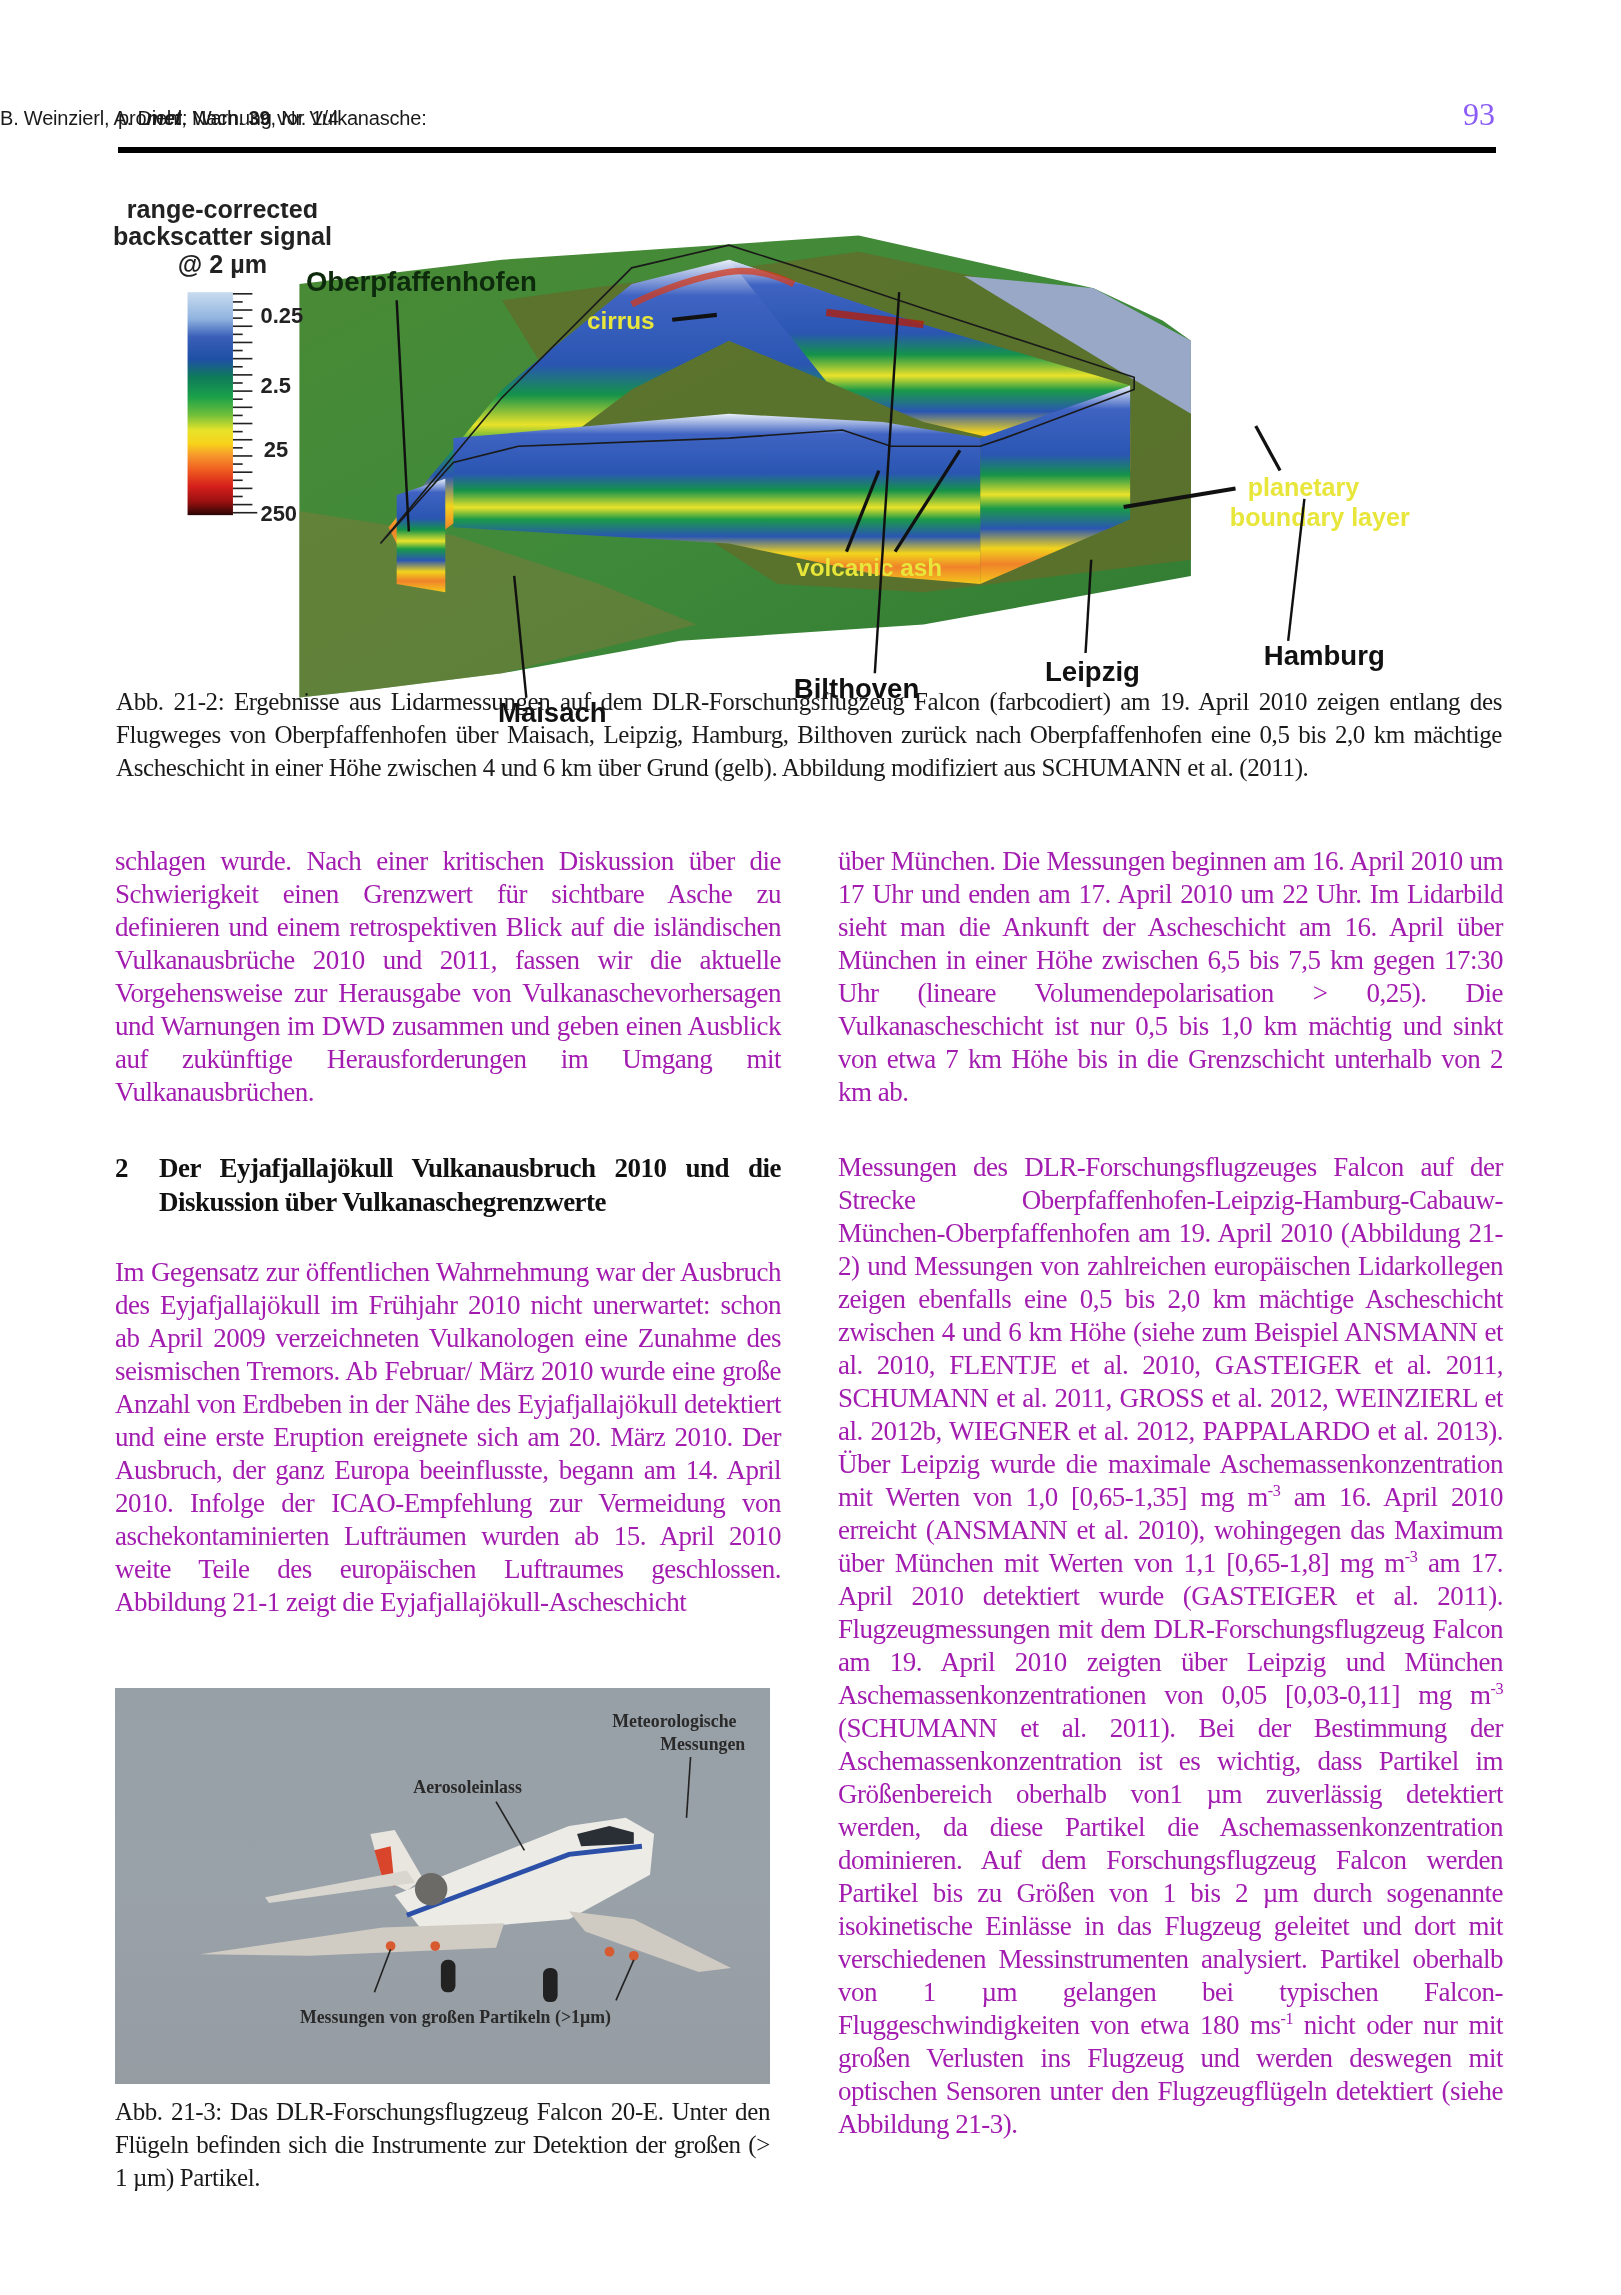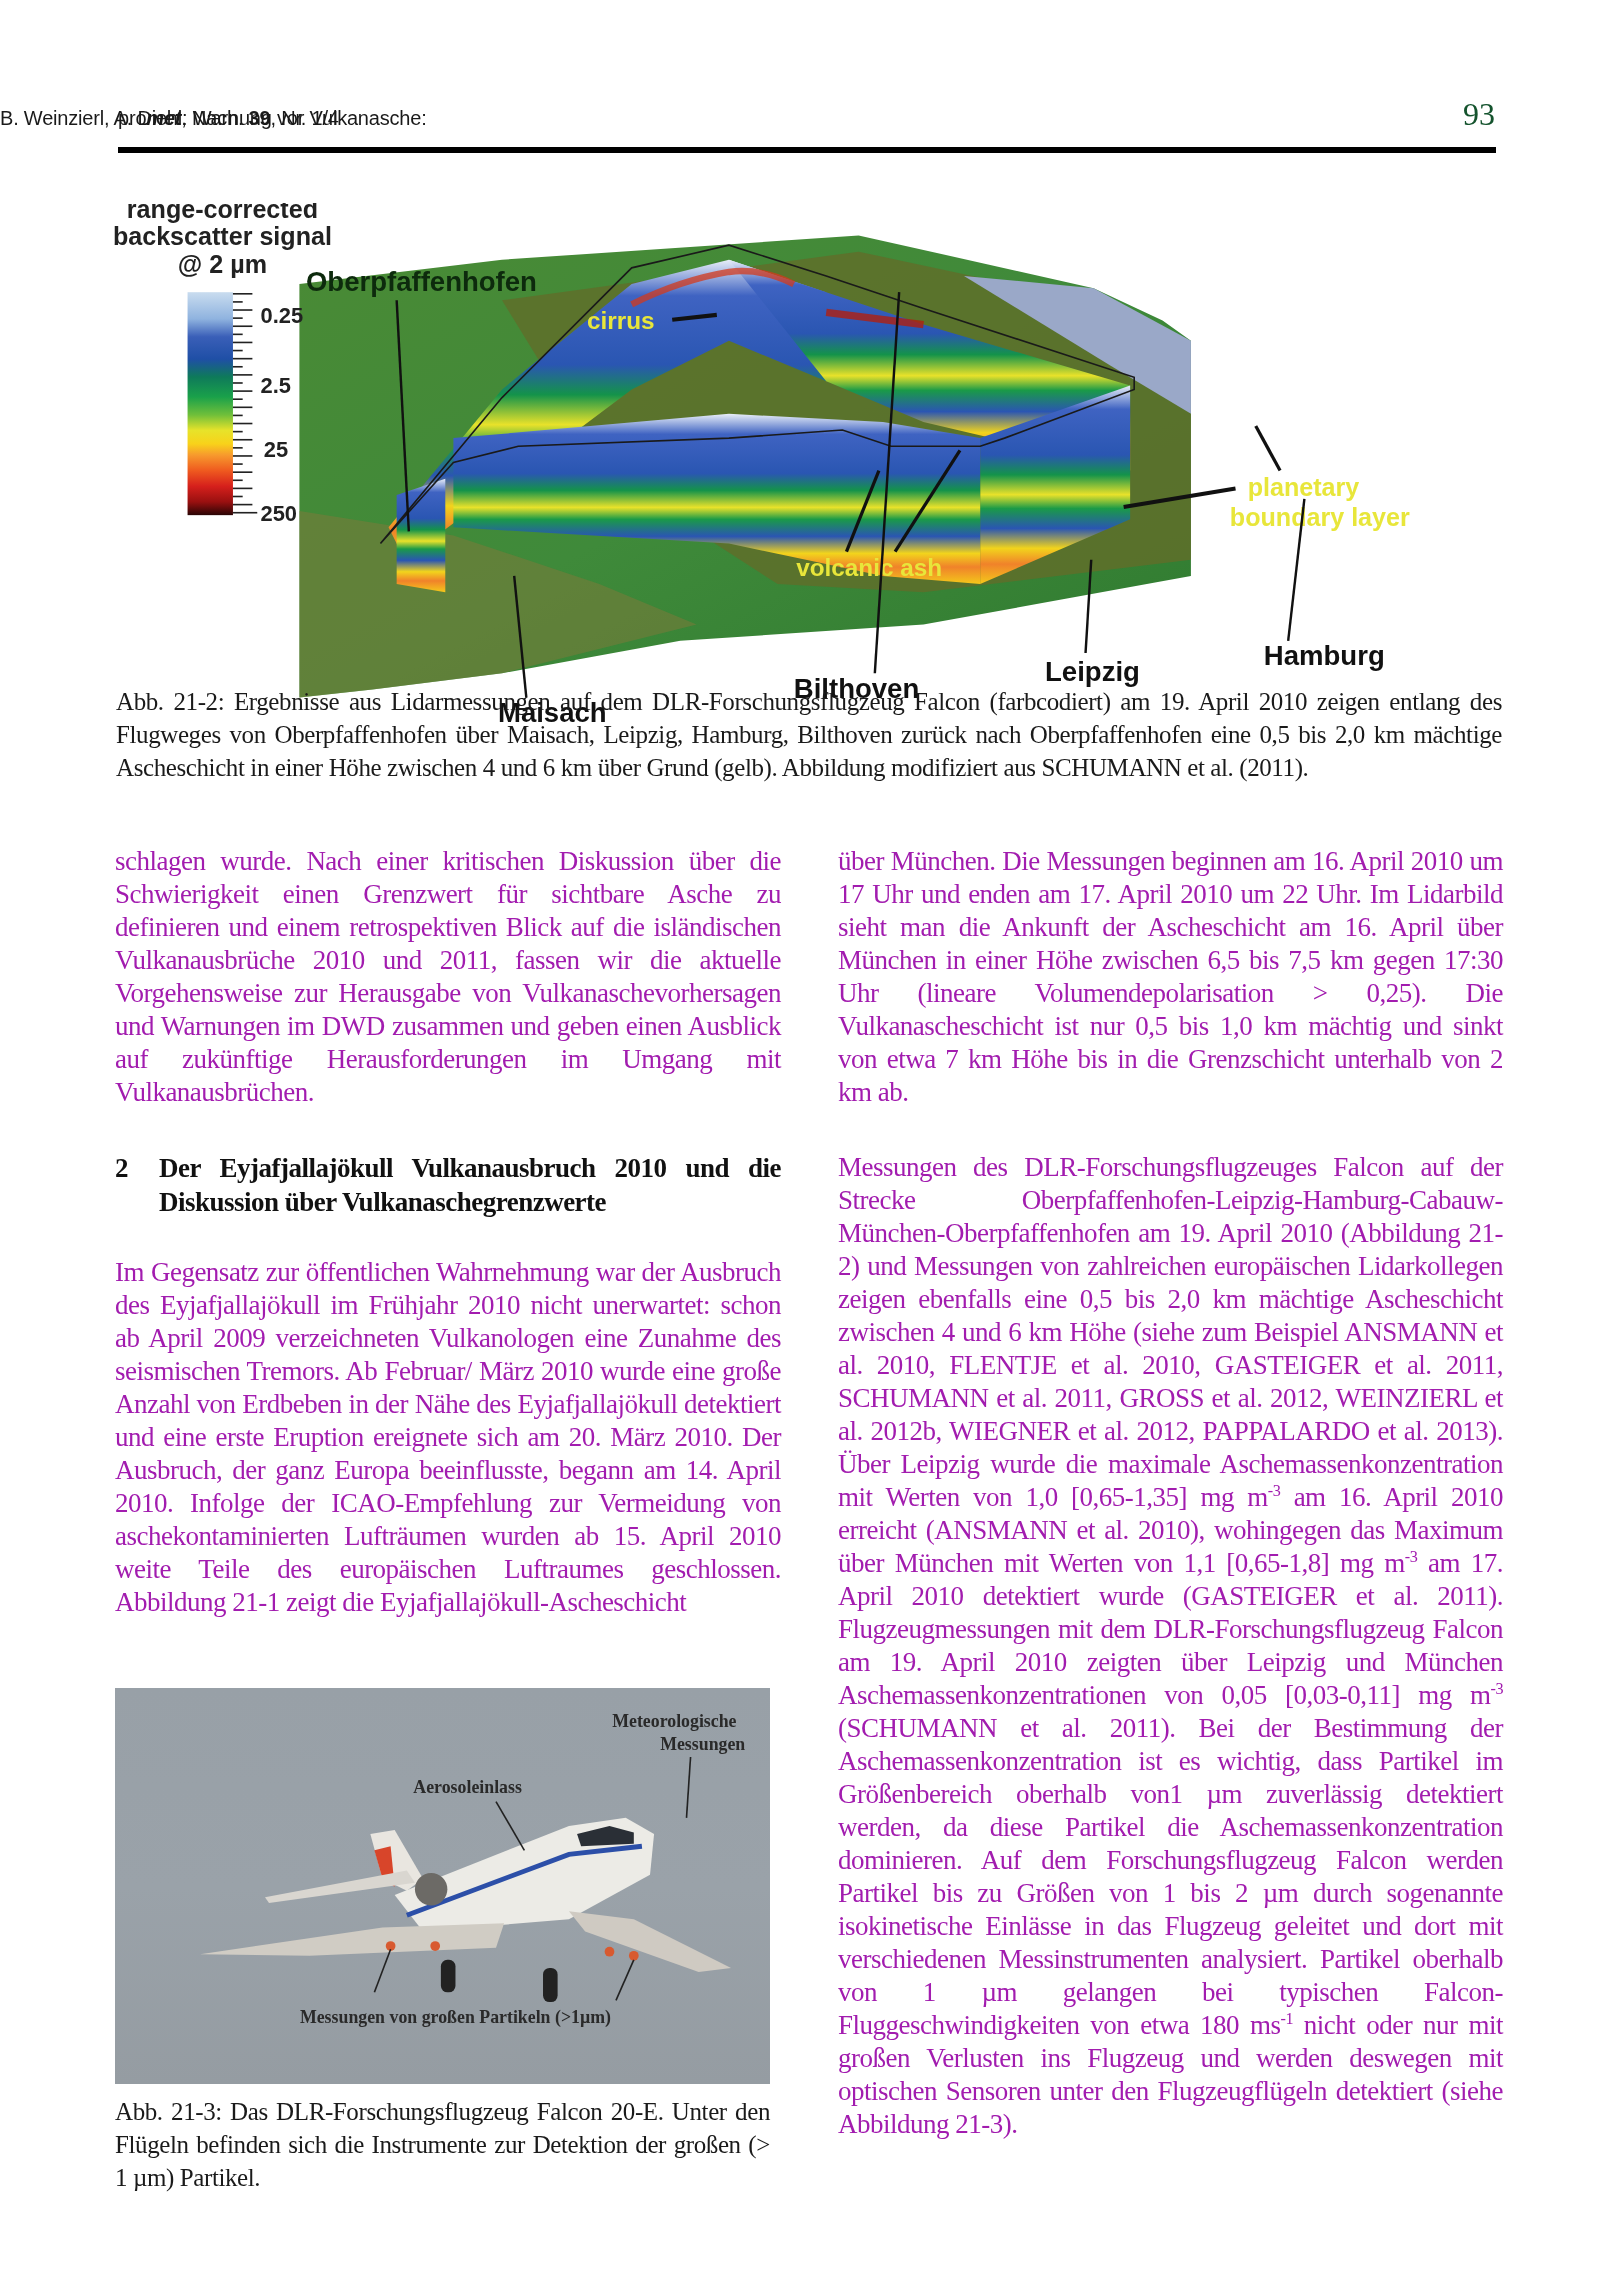--- a/index.html
+++ b/index.html
@@ -1,20 +1,20 @@
 <!DOCTYPE html>
 <html style="font-size:13px"><head>
 <meta charset="utf-8">
 <style>
   html, body { margin: 0; padding: 0; background: #ffffff; }
   body { width: 1621px; height: 2295px; position: relative; overflow: hidden; color: #111; }
   .hdr { position: absolute; font-family: "Liberation Sans", sans-serif; font-size: 20px; color: #1a1a1a; letter-spacing: -0.2px; }
   .hdr-left { left: 118px; top: 107px; }
   .hdr-center { left: 0; width: 1621px; top: 107px; line-height: 22px; }
-  .hdr-page { position: absolute; right: 126px; top: 96px; font-family: "Liberation Serif", serif; font-size: 32px; color: #14532d; }
+  .hdr-page { position: absolute; right: 126px; top: 96px; font-family: "Liberation Serif", serif; font-size: 32px; color: #8b5cf6; }
   .hdr-rule { position: absolute; left: 118px; width: 1378px; top: 147px; height: 5.7px; background: #000; }
 
   .fig1 { position: absolute; left: 113px; top: 203px; width: 1394px; height: 527px; }
   .fig1 svg { width: 100%; height: 100%; display: block; }
   .lbl { font-family: "Liberation Sans", sans-serif; font-weight: bold; }
 
   .caption { position: absolute; font-family: "Liberation Serif", serif; font-size: 25px; line-height: 33px; color: #1a1a1a; text-align: justify; letter-spacing: -0.4px; }
   .cap1 { left: 116px; top: 685px; width: 1386px; }
 
   .col { position: absolute; font-family: "Liberation Serif", serif; font-size: 27px; line-height: 33px; color: #a21caf; text-align: justify; letter-spacing: -0.5px; }

